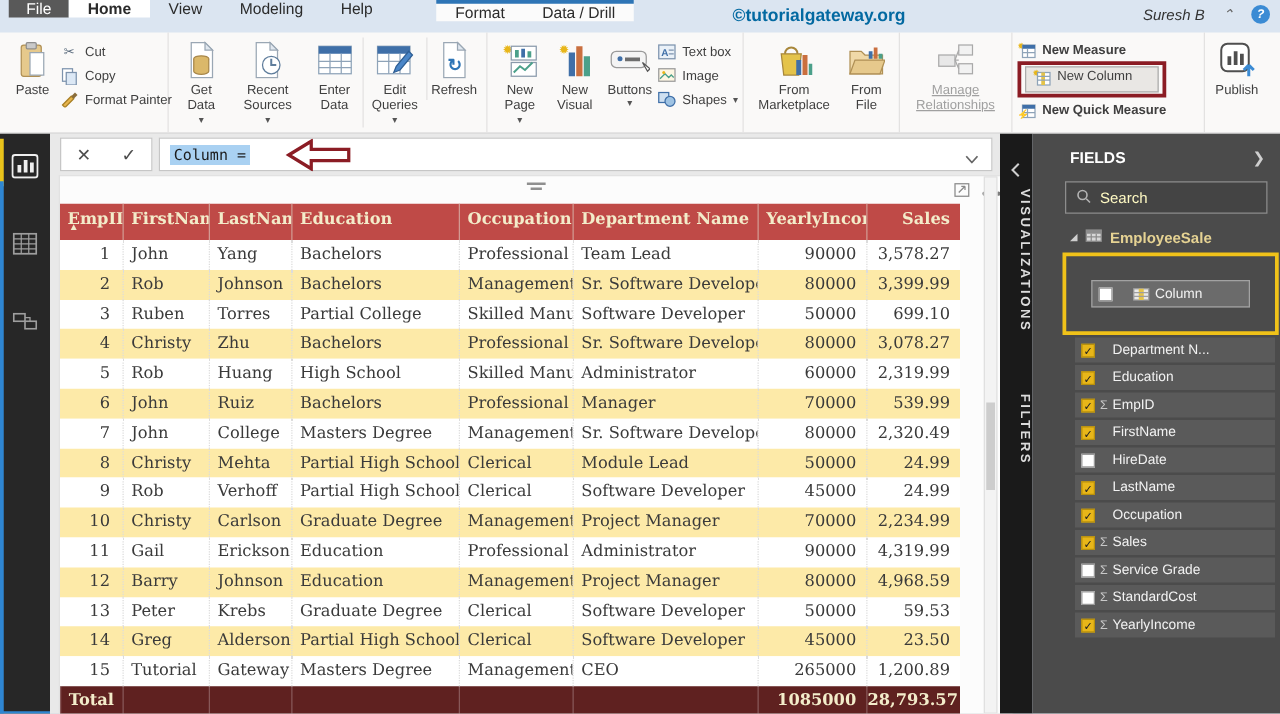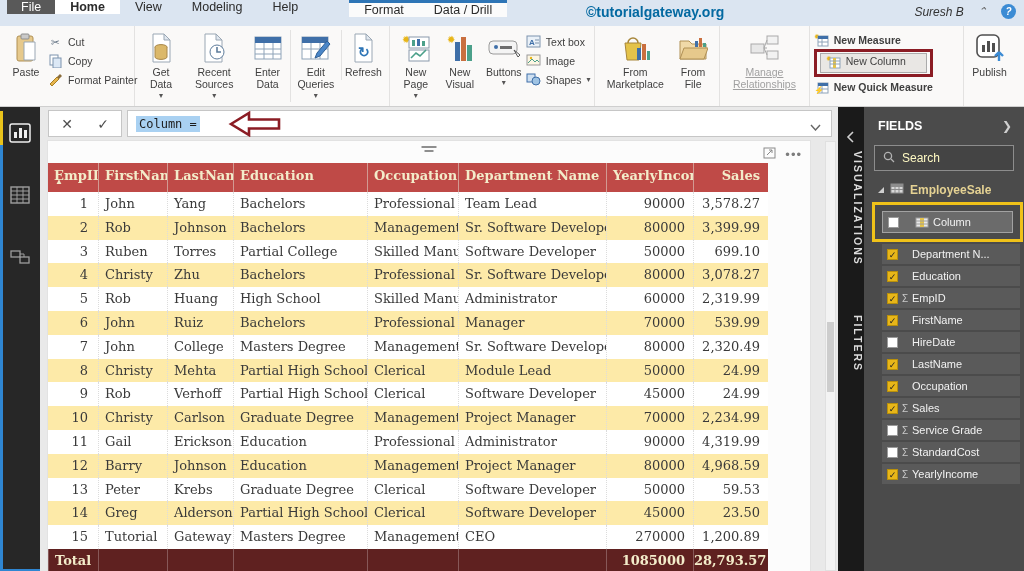--- a/index.html
+++ b/index.html
@@ -84,33 +84,33 @@
   .cthumb { position:absolute; left:1px; right:1px; top:180px; height:70px; background:#cdcdcd; }
 
   
   .rail { width:26px; background:#1a1a1a; position:relative; flex:none; color:#d6d6d6; }
   .rail .collapse { position:absolute; top:22px; left:8px; }
   .vtext { position:absolute; left:0; width:26px; writing-mode:vertical-rl; font-size:10.5px; font-weight:bold; letter-spacing:2px; color:#dcdcdc; }
   .vtext.vis { top:44px; }
   .vtext.fil { top:208px; }
 
   
-  .fields { width:160px; background:#4b4b4b; position:relative; flex:none; overflow:hidden; }
+  .fields { width:198px; background:#4b4b4b; position:relative; flex:none; overflow:hidden;padding-left:16px; }
   .fheader { display:flex; justify-content:space-between; align-items:center; padding:12px 12px 4px 14px; color:#fff; font-weight:bold; font-size:12.5px; }
   .fexpand { color:#cfcfcf; font-size:12px; font-weight:normal; }
   .fsearch { margin:8px 10px 10px 10px; height:26px; background:#444444; border:1px solid #8d8d8d; display:flex; align-items:center; padding:0 8px; gap:7px; color:#fef9c3; font-size:12px; }
   .dsrow { display:flex; align-items:center; gap:6px; padding:2px 8px 3px 14px; color:#e5d293; font-size:12px; font-weight:bold; }
   .tri { width:0; height:0; border-left:6px solid transparent; border-bottom:6px solid #cfcfcf; transform:rotate(0deg); }
   .flist { }
   .frow { height:20px; background:#5a5a5a; margin:2px 4px 2px 18px; display:flex; align-items:center; padding:0 5px; font-size:11px; color:#f2f2f2; }
   .cb { width:11px; height:11px; border:1px solid #9b9b9b; background:#fff; flex:none; font-size:9px; line-height:10px; text-align:center; color:#3a3a00; }
   .cb.checked { background:#e8b619; border-color:#b8900c; color:#222; }
   .sig { width:14px; text-align:center; color:#c9c9c9; font-size:10px; flex:none; }
   .colhl { border:3px solid #f0c219; margin:2px 1px 2px 8px; padding:2px 3px; }
-  .colhl .frow { margin:4px; background:#6b6b6b; border:1px solid #a2a2a2; height:22px; }
+  .colhl .frow { margin:17px; background:#6b6b6b; border:1px solid #a2a2a2; height:22px; }
   .colicon { display:flex; margin:0 4px 0 2px; }
 </style>
 </head>
 <body>
 
 <div id="app">
 
   <div class="tabsrow">
     <div class="tab file">File</div>
     <div class="tab selected">Home</div>
@@ -622,21 +622,21 @@
                 <div class="td c6">45000</div>
                 <div class="td c7">23.50</div>
               </div>
               <div class="tr">
                 <div class="td c0">15</div>
                 <div class="td c1">Tutorial</div>
                 <div class="td c2">Gateway</div>
                 <div class="td c3">Masters Degree</div>
                 <div class="td c4">Management</div>
                 <div class="td c5">CEO</div>
-                <div class="td c6">270000</div>
+                <div class="td c6">265000</div>
                 <div class="td c7">1,200.89</div>
               </div>
             </div>
           <div class="totrow">
               <div class="td c0">Total</div>
               <div class="td c1"></div>
               <div class="td c2"></div>
               <div class="td c3"></div>
               <div class="td c4"></div>
               <div class="td c5"></div>

